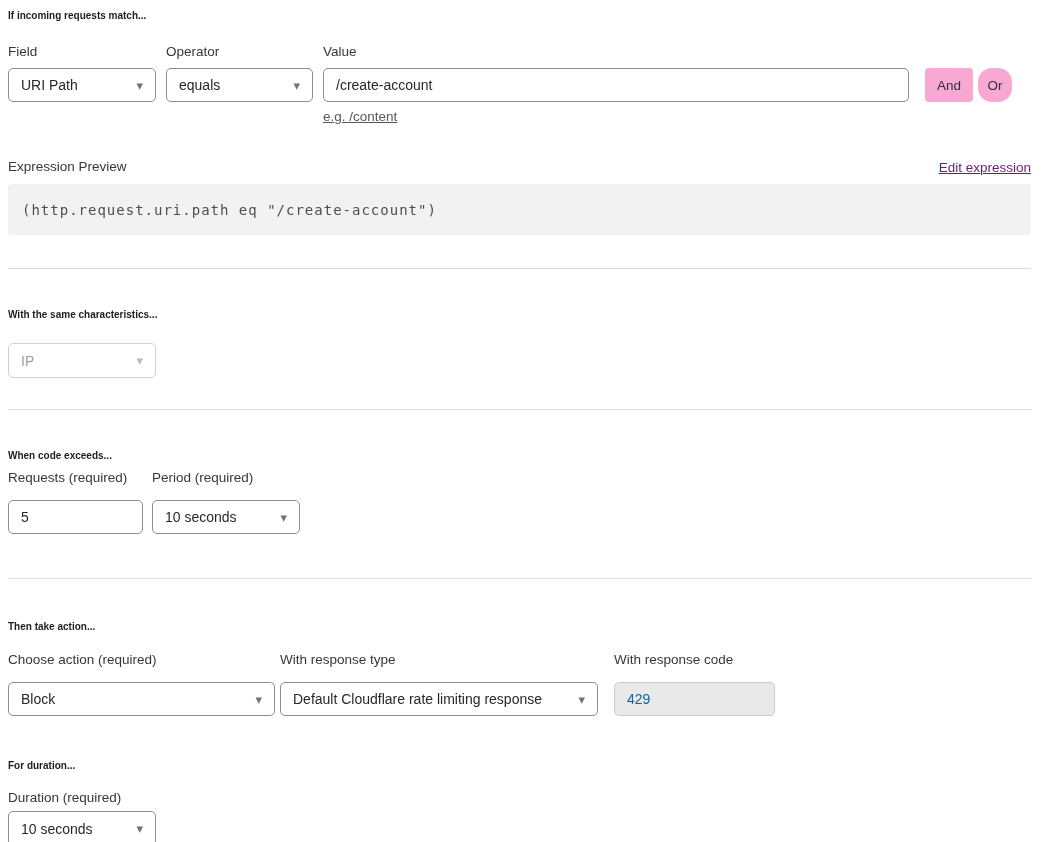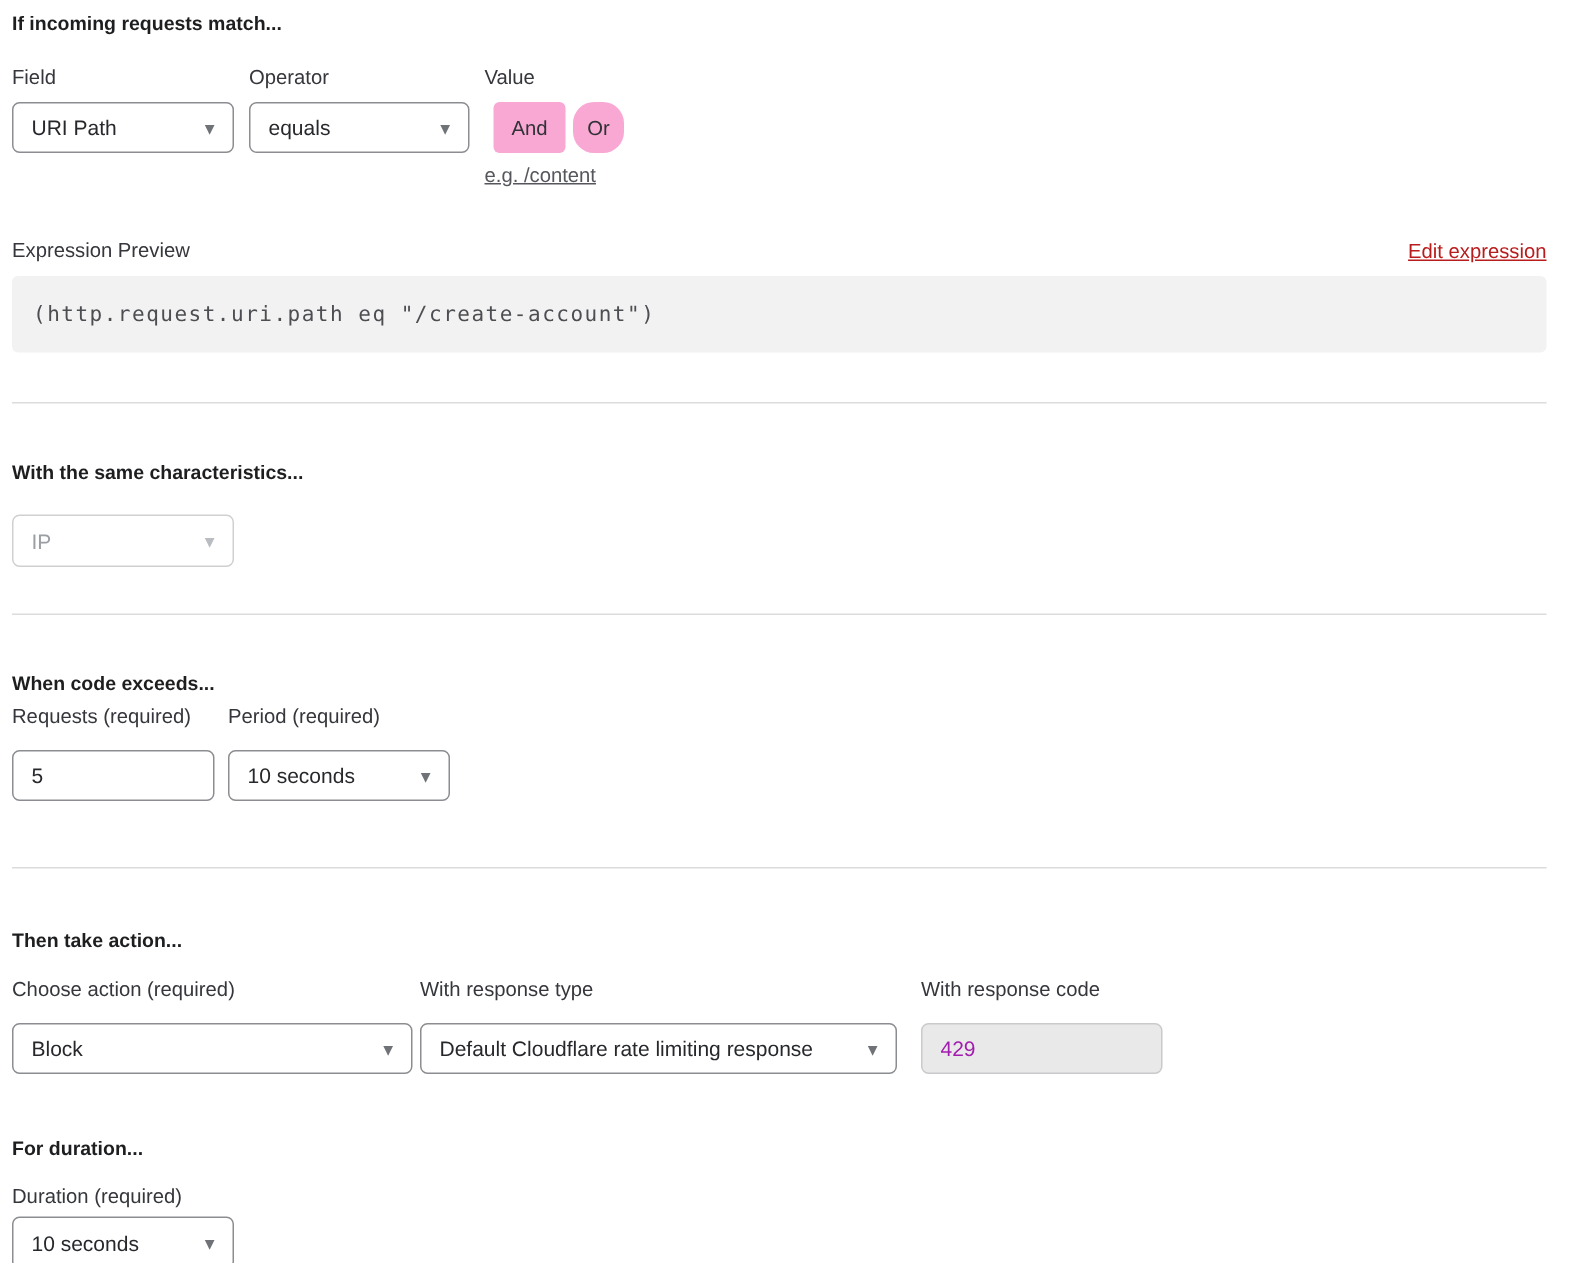--- a/index.html
+++ b/index.html
@@ -6,21 +6,21 @@
   html, body { background: #ffffff; }
   body {
     width: 1048px; height: 842px;
     font-family: "Liberation Sans", sans-serif;
     color: #1d1e20;
     overflow: hidden;
   }
   .page { padding: 7px 17px 0 8px; }
 
   .section-heading {
-    font-size: 13px;
+    font-size: 10px;
     font-weight: 700;
     color: #1d1e20;
     line-height: 18px;
   }
 
   .field-label {
     font-size: 13.5px;
     color: #35373c;
     line-height: 17px;
   }
@@ -64,21 +64,21 @@
     font-size: 14px;
     color: #26282c;
     font-family: "Liberation Sans", sans-serif;
     background: #ffffff;
     width: 100%;
     outline: none;
   }
   .text-input:disabled, .text-input.disabled {
     background: #e9e9ea;
     border-color: #c9cacc;
-    color: #a21caf;
+    color: #0369a1;
   }
 
   .helper-text {
     font-size: 13.5px;
     color: #55575c;
     line-height: 17px;
     margin-top: 6px;
     text-decoration: underline;
   }
 
@@ -91,21 +91,21 @@
     font-size: 13.5px;
     color: #303236;
     display: flex;
     align-items: center;
     justify-content: center;
     cursor: pointer;
   }
 
   .link {
     font-size: 13.5px;
-    color: #b91c1c;
+    color: #701a75;
     text-decoration: underline;
     cursor: pointer;
   }
 
   .code-box {
     margin-top: 9px;
     height: 51px;
     background: #f2f2f2;
     border-radius: 4px;
     display: flex;
@@ -184,20 +184,23 @@
 
   <div class="match-controls">
     <div class="select w-field">
       <span>URI Path</span>
       <span class="chevron">▾</span>
     </div>
     <div class="select w-operator gap10">
       <span>equals</span>
       <span class="chevron">▾</span>
     </div>
+    <div class="w-value gap10">
+      <input class="text-input" type="text" value="/create-account" style="">
+    </div>
     <button class="btn btn-and gap16">And</button>
     <button class="btn btn-or gap17">Or</button>
   </div>
 
   <div class="helper-text" style="margin-left: 315px;">e.g. /content</div>
 
   <div class="preview-header">
     <div class="field-label">Expression Preview</div>
     <a class="link">Edit expression</a>
   </div>

